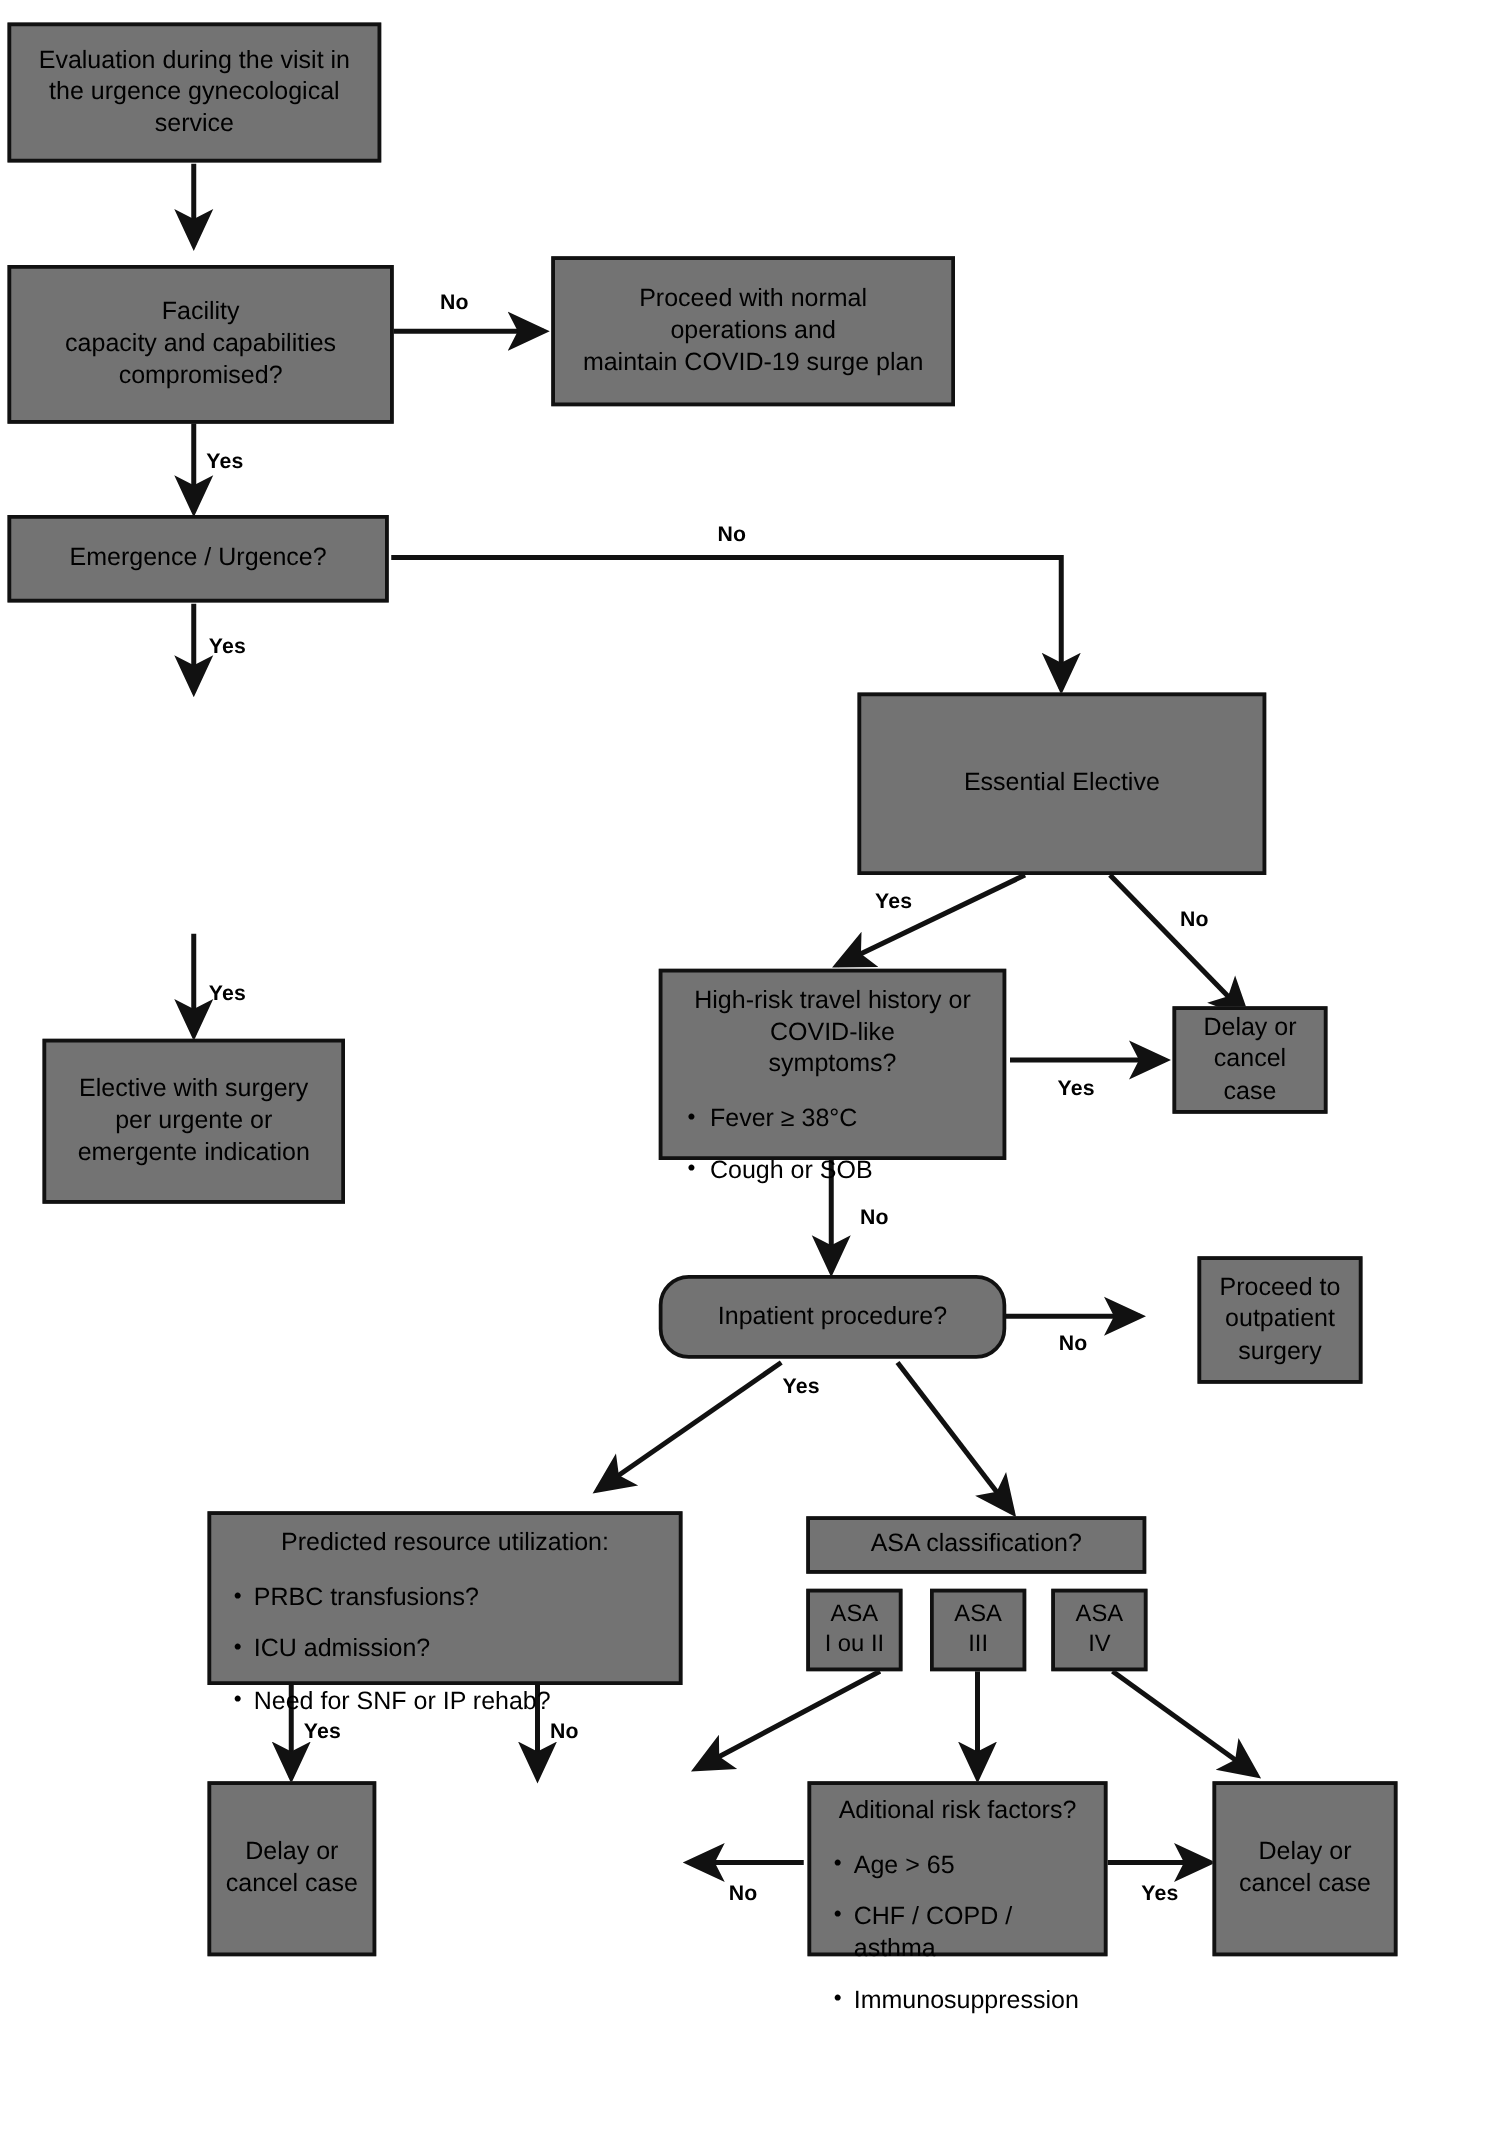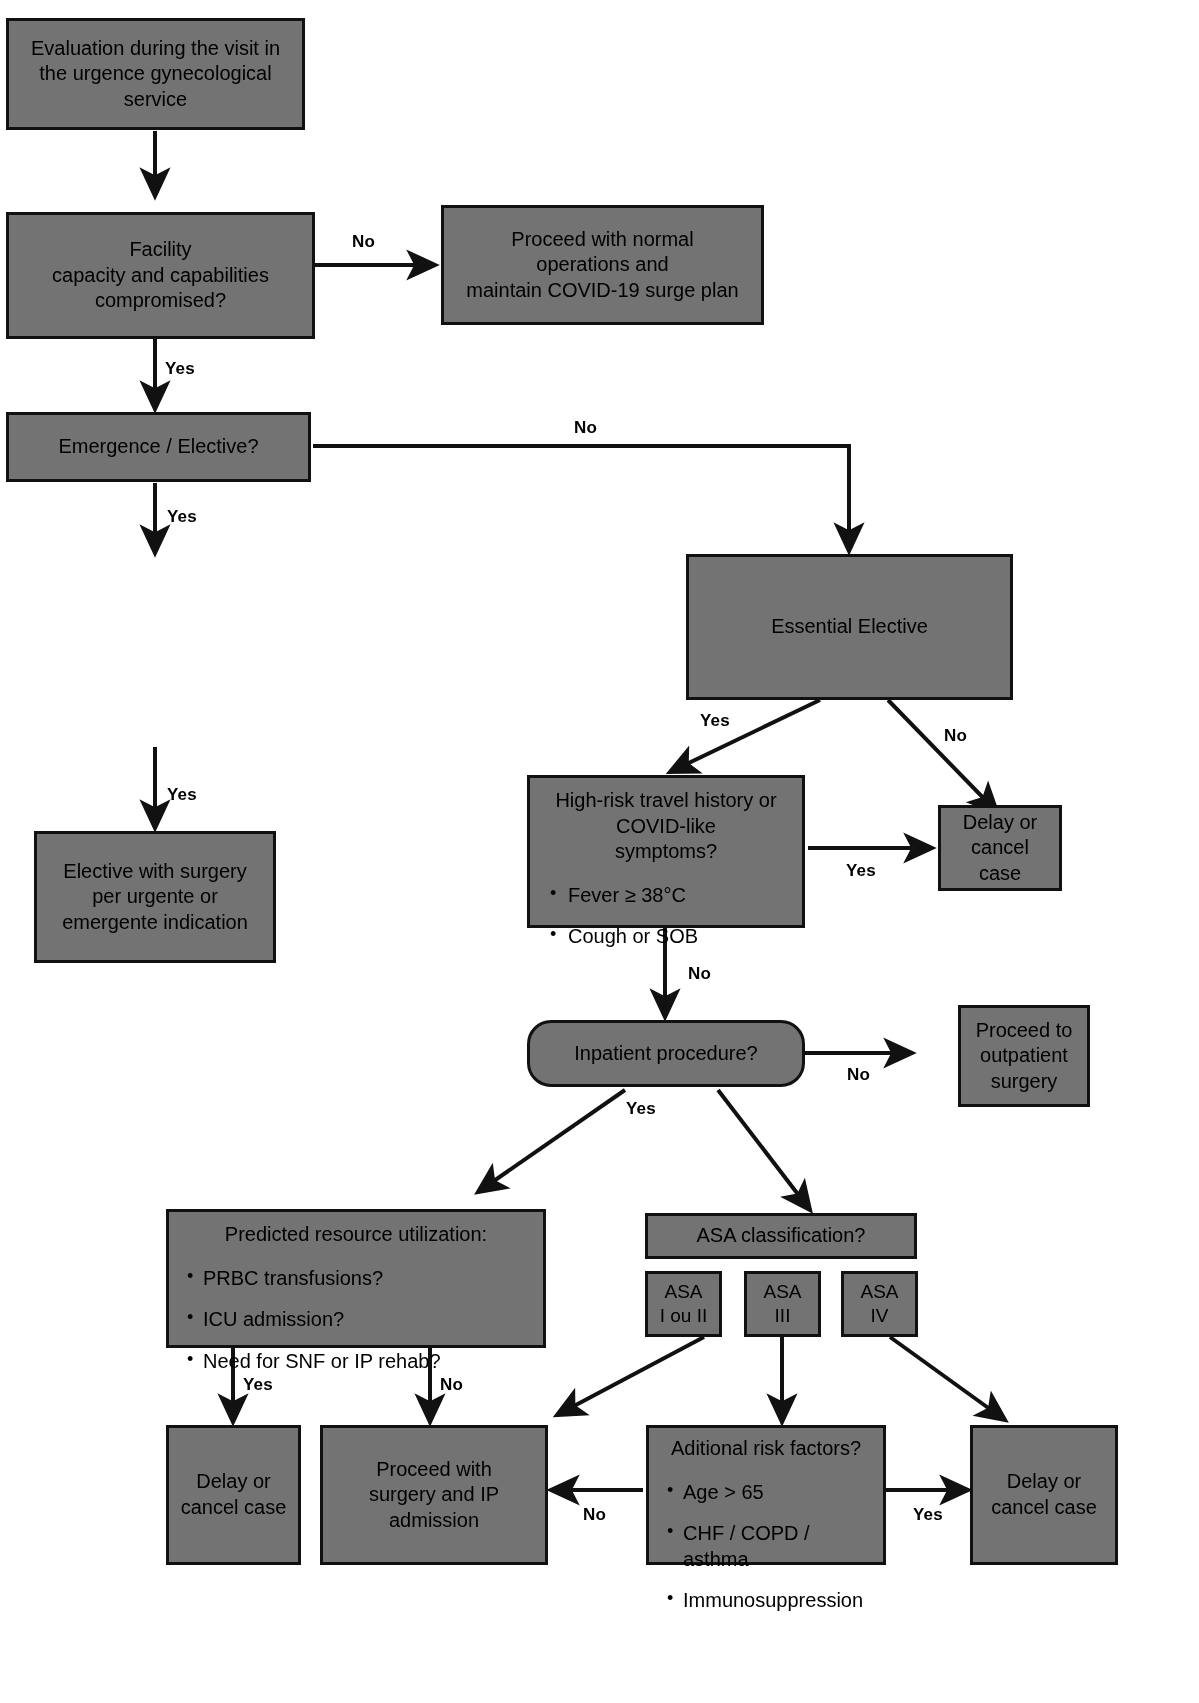--- a/index.html
+++ b/index.html
@@ -145,21 +145,21 @@
     <span class="ttl">compromised?</span>
   </div>
 
   <div class="node" style="left:441px; top:205px; width:323px; height:120px;">
     <span class="ttl">Proceed with normal</span>
     <span class="ttl">operations and</span>
     <span class="ttl">maintain COVID-19 surge plan</span>
   </div>
 
   <div class="node" style="left:6px; top:412px; width:305px; height:70px;">
-    <span class="ttl">Emergence / Elective?</span>
+    <span class="ttl">Emergence / Urgence?</span>
   </div>
 
 
   <div class="node" style="left:34px; top:831px; width:242px; height:132px;">
     <span class="ttl">Elective with surgery</span>
     <span class="ttl">per urgente or</span>
     <span class="ttl">emergente indication</span>
   </div>
 
   <div class="node" style="left:686px; top:554px; width:327px; height:146px;">
@@ -218,25 +218,20 @@
   <div class="node small" style="left:841px; top:1271px; width:77px; height:66px;">
     <span class="ttl">ASA</span>
     <span class="ttl">IV</span>
   </div>
 
   <div class="node" style="left:166px; top:1425px; width:135px; height:140px;">
     <span class="ttl">Delay or</span>
     <span class="ttl">cancel case</span>
   </div>
 
-  <div class="node" style="left:320px; top:1425px; width:228px; height:140px;">
-    <span class="ttl">Proceed with</span>
-    <span class="ttl">surgery and IP</span>
-    <span class="ttl">admission</span>
-  </div>
 
   <div class="node" style="left:646px; top:1425px; width:240px; height:140px; justify-content:flex-start; padding-top:8px;">
     <span class="ttl">Aditional risk factors?</span>
     <ul class="tight">
       <li>Age &gt; 65</li>
       <li>CHF / COPD / asthma</li>
       <li>Immunosuppression</li>
     </ul>
   </div>
 

